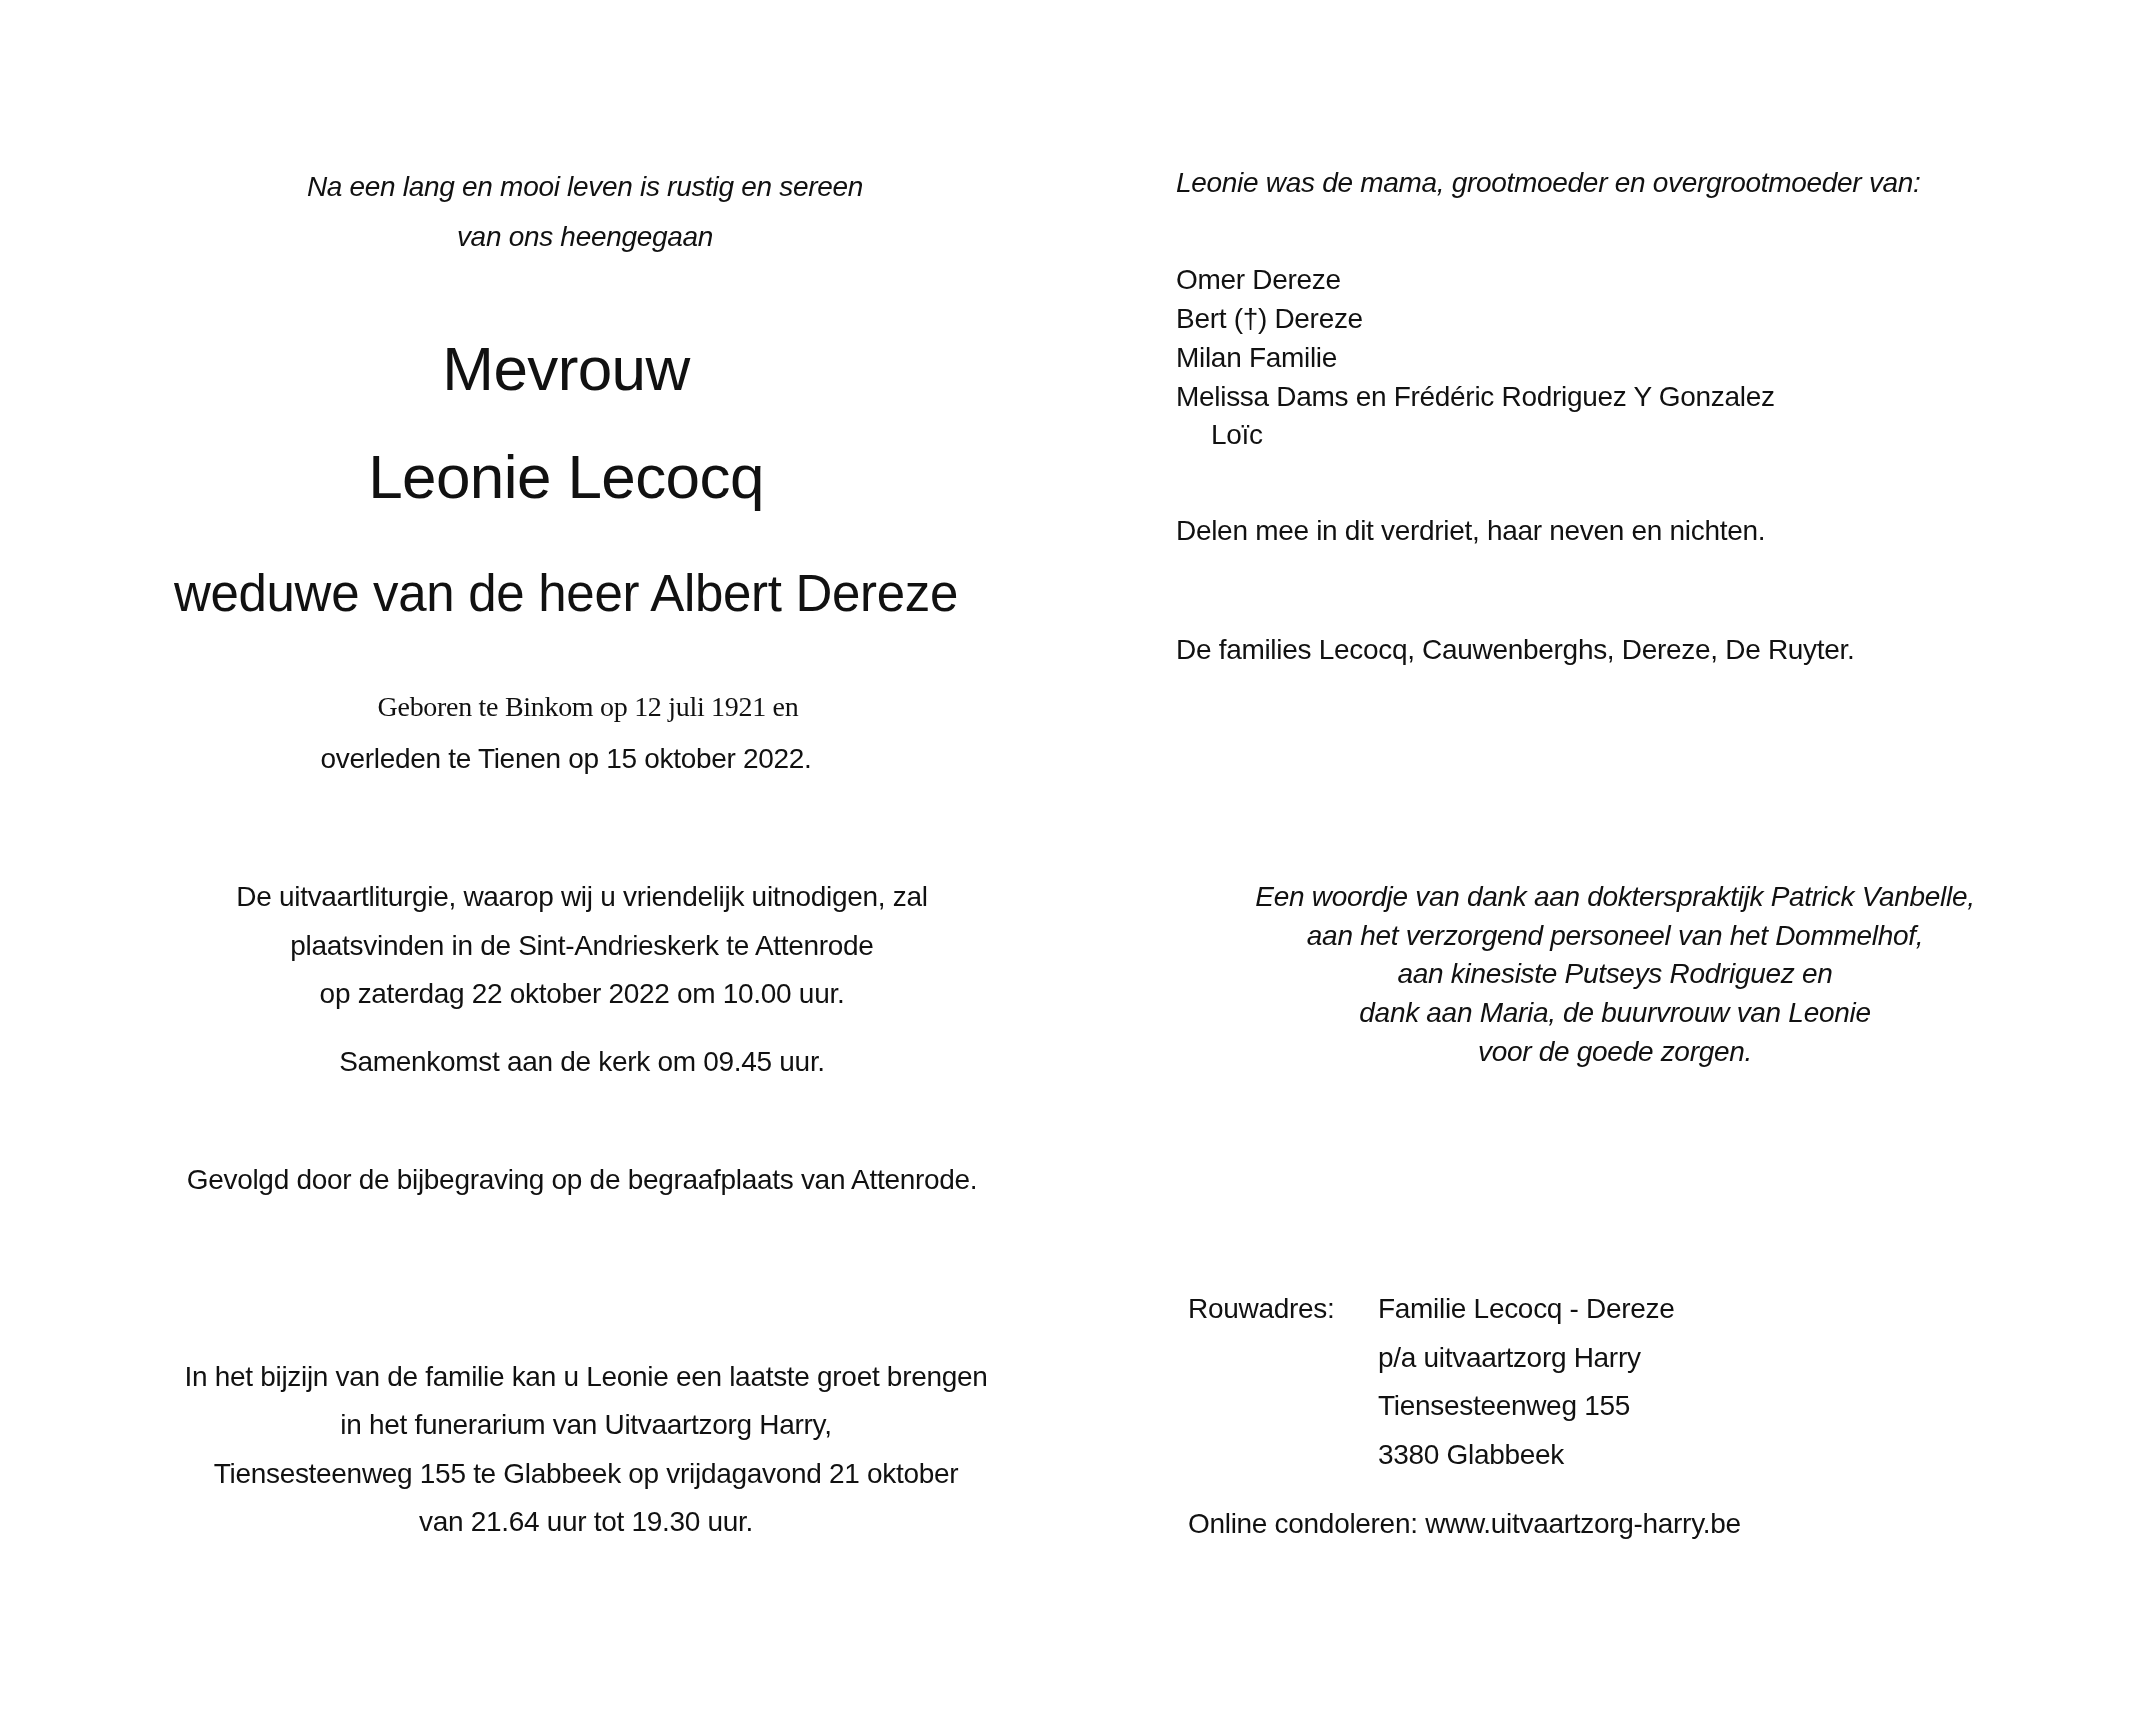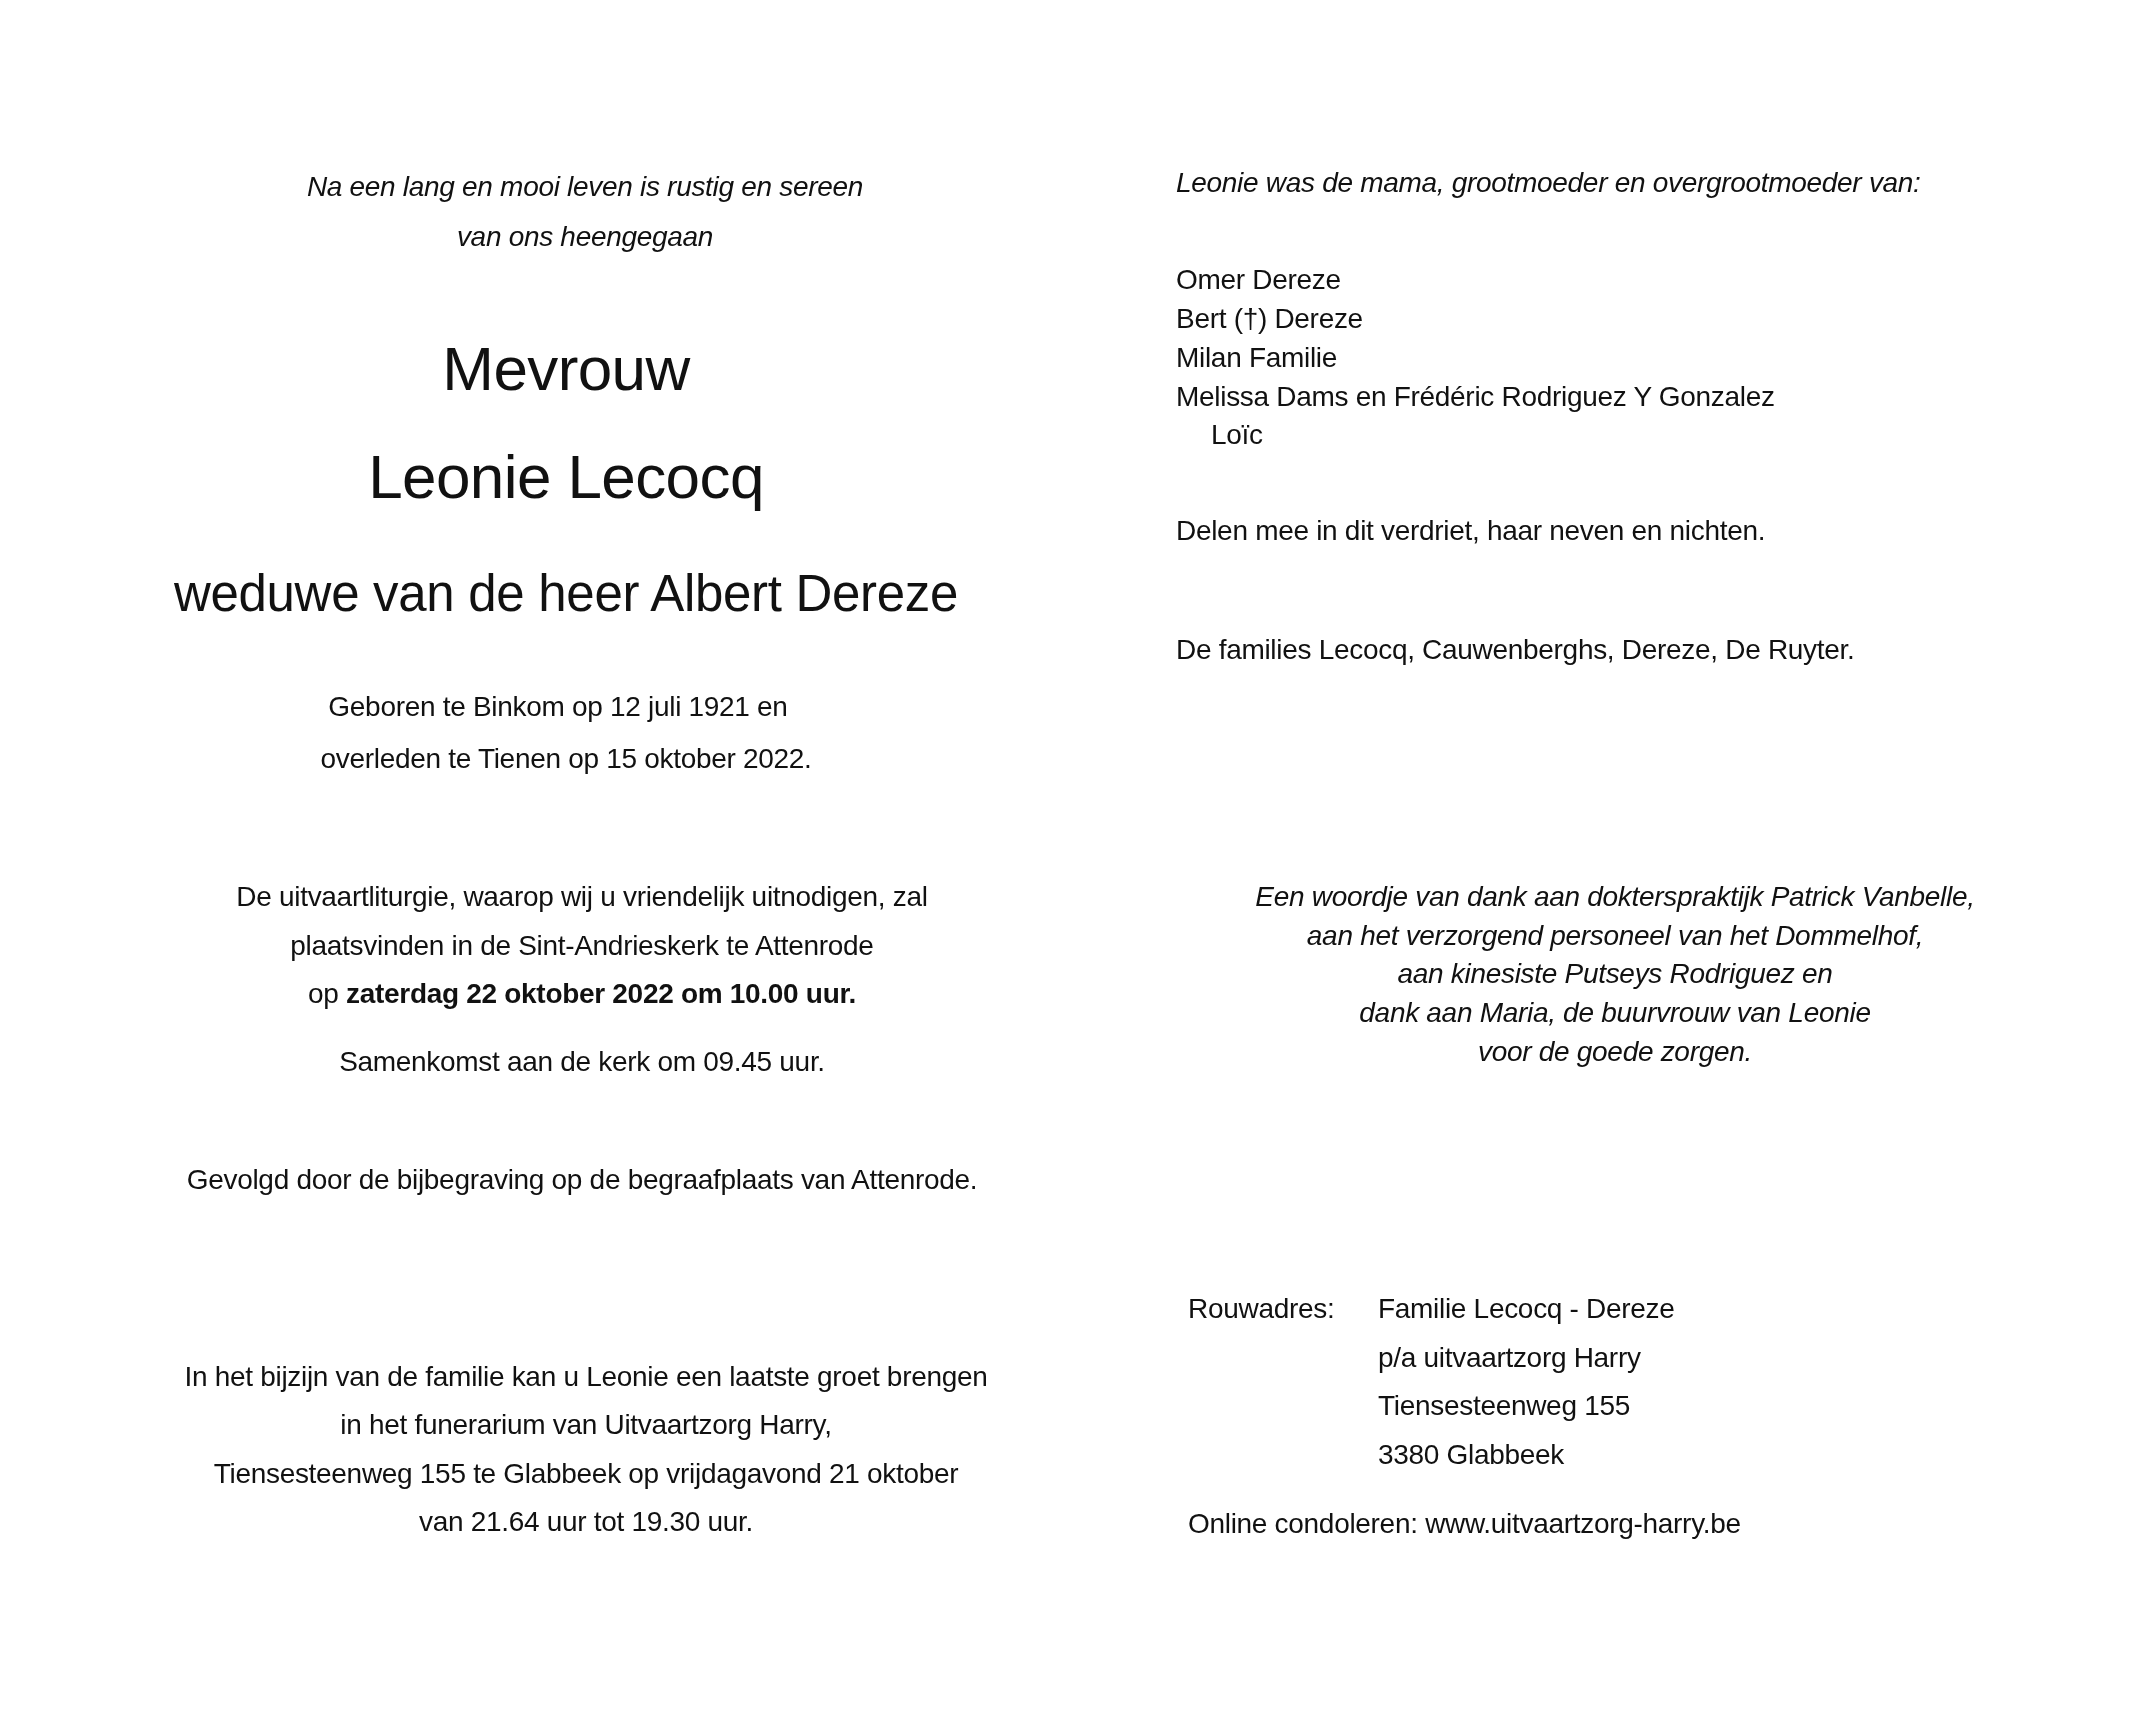--- a/index.html
+++ b/index.html
@@ -7,33 +7,33 @@
       width: 2129px; height: 1733px; position: relative; overflow: hidden;
       font-family: "Liberation Sans", "DejaVu Sans", sans-serif;
       color: #111111;
     }
     .line { position: absolute; white-space: nowrap; line-height: 1; }
     .center { transform: translateX(-50%); text-align: center; }
     .italic { font-style: italic; }
     .txt { font-size: 28px; letter-spacing: -0.3px; }
     .title { font-size: 62px; letter-spacing: -0.6px; }
     .sub { font-size: 51px; letter-spacing: -0.3px; text-align: center; }
-    b.strong { font-weight: bold; }
+    b.strong { font-weight: normal; }
   </style>
 </head>
 <body>
 
 <div class="line center italic txt" style="left:585px; top:173px;">Na een lang en mooi leven is rustig en sereen</div>
 <div class="line center italic txt" style="left:585px; top:223px;">van ons heengegaan</div>
 
 <div class="line center title" style="left:566px; top:338px;">Mevrouw</div>
 <div class="line center title" style="left:566px; top:446px;">Leonie Lecocq</div>
 <div class="line center sub" style="left:566px; top:568px;">weduwe van de heer Albert Dereze</div>
 
-<div class="line center txt" style="left:558px; top:693px;">Geboren te Binkom op 12 juli 1921 en</div>
+<div class="line center txt" style="left:588px; top:693px;font-family:Liberation Serif, serif;">Geboren te Binkom op 12 juli 1921 en</div>
 <div class="line center txt" style="left:566px; top:745px;">overleden te Tienen op 15 oktober 2022.</div>
 
 <div class="line center txt" style="left:582px; top:883px;">De uitvaartliturgie, waarop wij u vriendelijk uitnodigen, zal</div>
 <div class="line center txt" style="left:582px; top:932px;">plaatsvinden in de Sint-Andrieskerk te Attenrode</div>
 <div class="line center txt" style="left:582px; top:980px;"><span>op </span><b class="strong">zaterdag 22 oktober 2022 om 10.00 uur.</b></div>
 
 <div class="line center txt" style="left:582px; top:1048px;">Samenkomst aan de kerk om 09.45 uur.</div>
 <div class="line center txt" style="left:582px; top:1166px;">Gevolgd door de bijbegraving op de begraafplaats van Attenrode.</div>
 
 <div class="line center txt" style="left:586px; top:1363px;">In het bijzijn van de familie kan u Leonie een laatste groet brengen</div>

